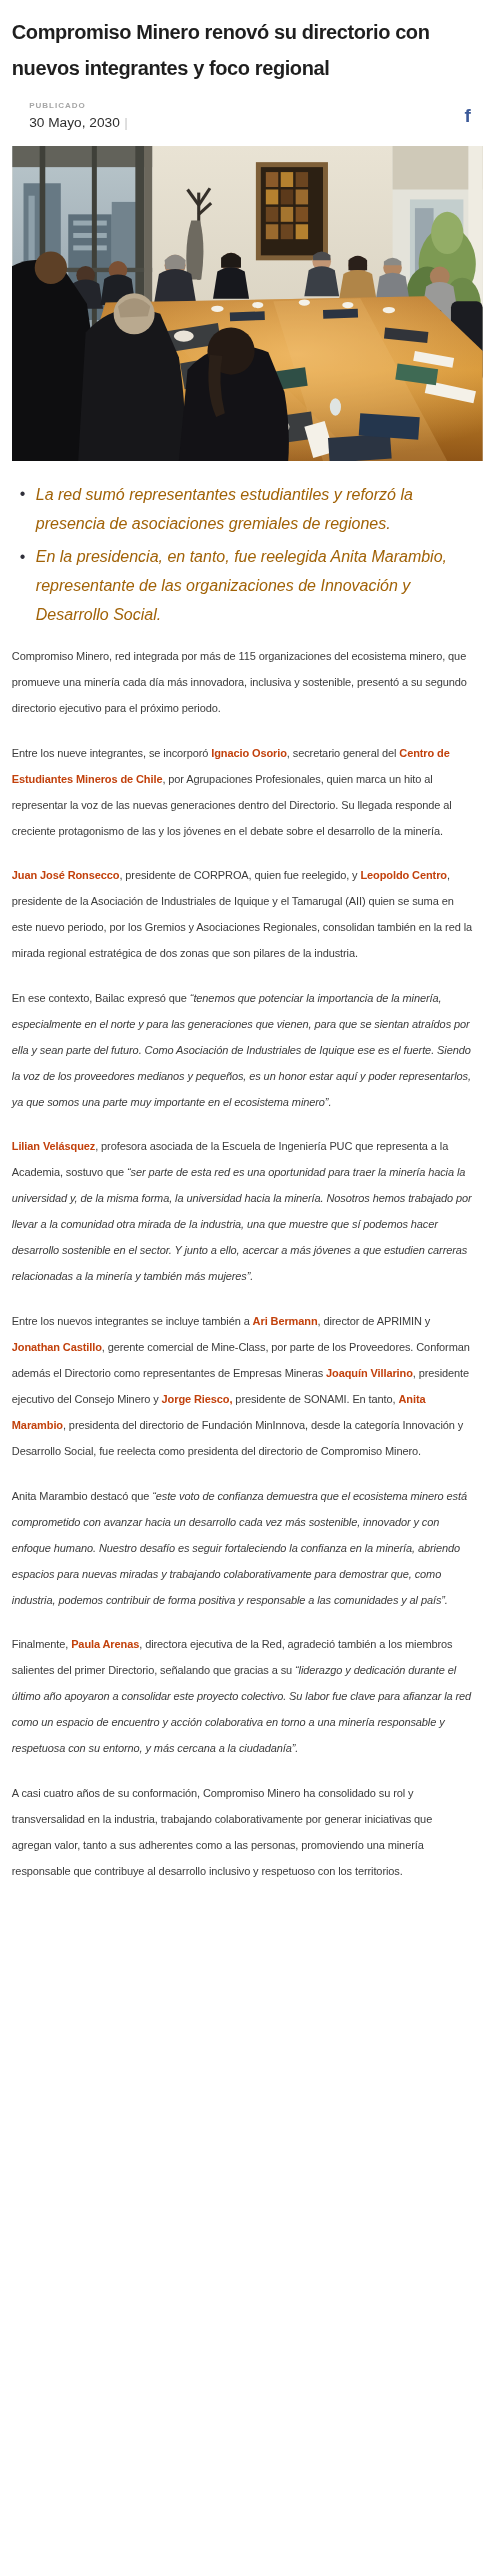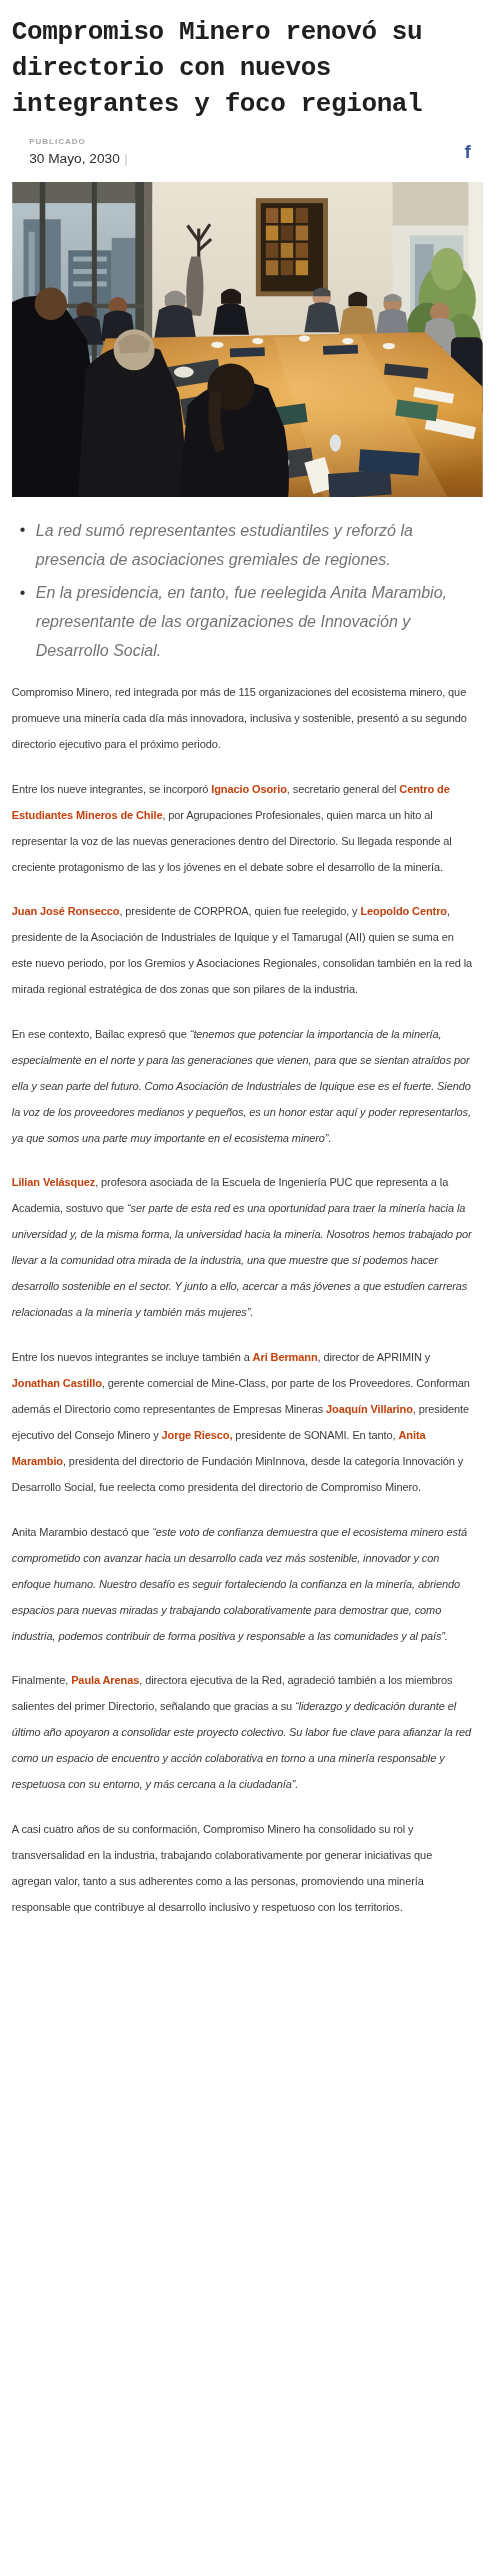--- a/index.html
+++ b/index.html
@@ -1,33 +1,33 @@
 <!DOCTYPE html>
 <html lang="es" style="font-size:10px"><head>
 <meta charset="utf-8">
 <title>Compromiso Minero</title>
 <style>
   html,body{margin:0;padding:0;background:#ffffff;}
   body{width:497px;font-family:"Liberation Sans",sans-serif;color:#3b3b3b;}
   .article{box-sizing:border-box;width:497px;padding:8.7px 15px 15px 11.8px;}
   h1.title{
     margin:5px 0 15px 0;max-width:455px;
-    font-size:26px;line-height:36px;font-weight:700;color:#1f1f1f;letter-spacing:-0.4px;font-family:Liberation Mono, monospace;
+    font-size:20px;line-height:36px;font-weight:700;color:#1f1f1f;letter-spacing:-0.4px;
   }
   .meta-row{display:flex;justify-content:space-between;align-items:center;margin:0 8.7px 16px 17.4px;}
   .published-label{font-size:8px;font-weight:700;letter-spacing:1px;color:#a6a6a6;}
   .date-row{margin-top:5.6px;font-size:13.7px;color:#2e2e2e;}
   .date-sep{color:#c8c8c8;margin-left:4.4px;font-weight:400;}
   .fb-btn{display:inline-block;text-decoration:none;color:#3b5998;font-size:19px;line-height:19px;
     font-weight:700;cursor:pointer;padding:0 2.5px;}
   .hero{margin:0;width:471px;height:315px;overflow:hidden;}
   .hero svg{display:block;}
   ul.lead{list-style:none;margin:18.6px 0 13.7px 0;padding:0 0 0 8px;}
   ul.lead li{position:relative;padding-left:16px;margin-bottom:4.4px;max-width:429px;
-    font-style:italic;font-size:16px;line-height:29px;color:#737373;}
+    font-style:italic;font-size:16px;line-height:29px;color:#a16207;}
   ul.lead li::before{content:"\2022";position:absolute;left:0;top:-0.6px;color:#30303a;font-style:normal;}
   .body p{margin:0 0 18.6px 0;max-width:461px;font-size:11px;line-height:26px;color:#3b3b3b;letter-spacing:-0.1px;}
   .body p b{color:#c2410c;}
   .body p:last-child{margin-bottom:0;}
 </style>
 </head>
 <body>
 
 <main class="article">
 

